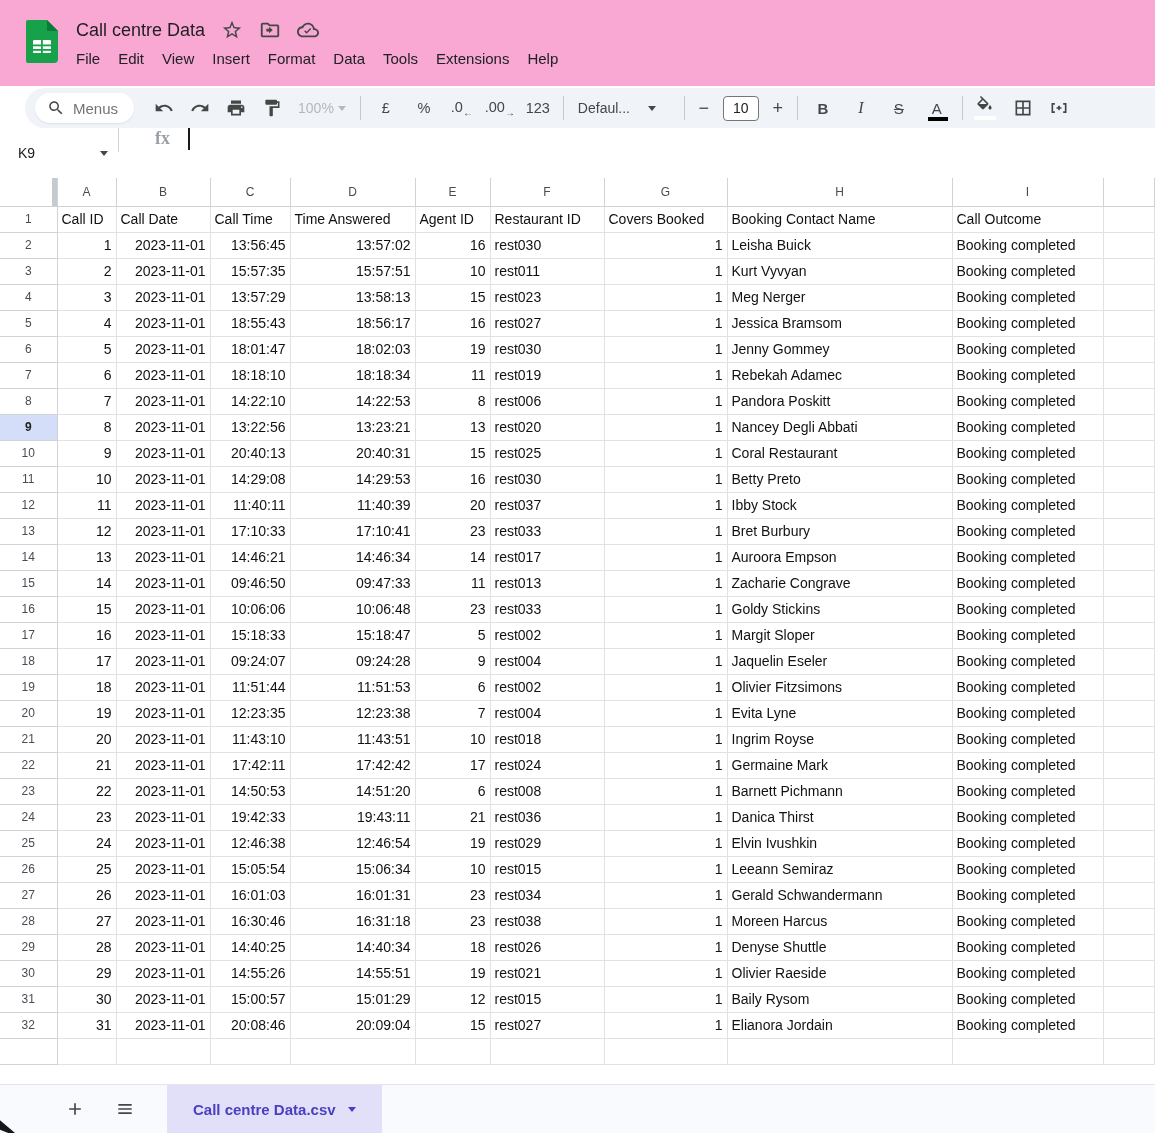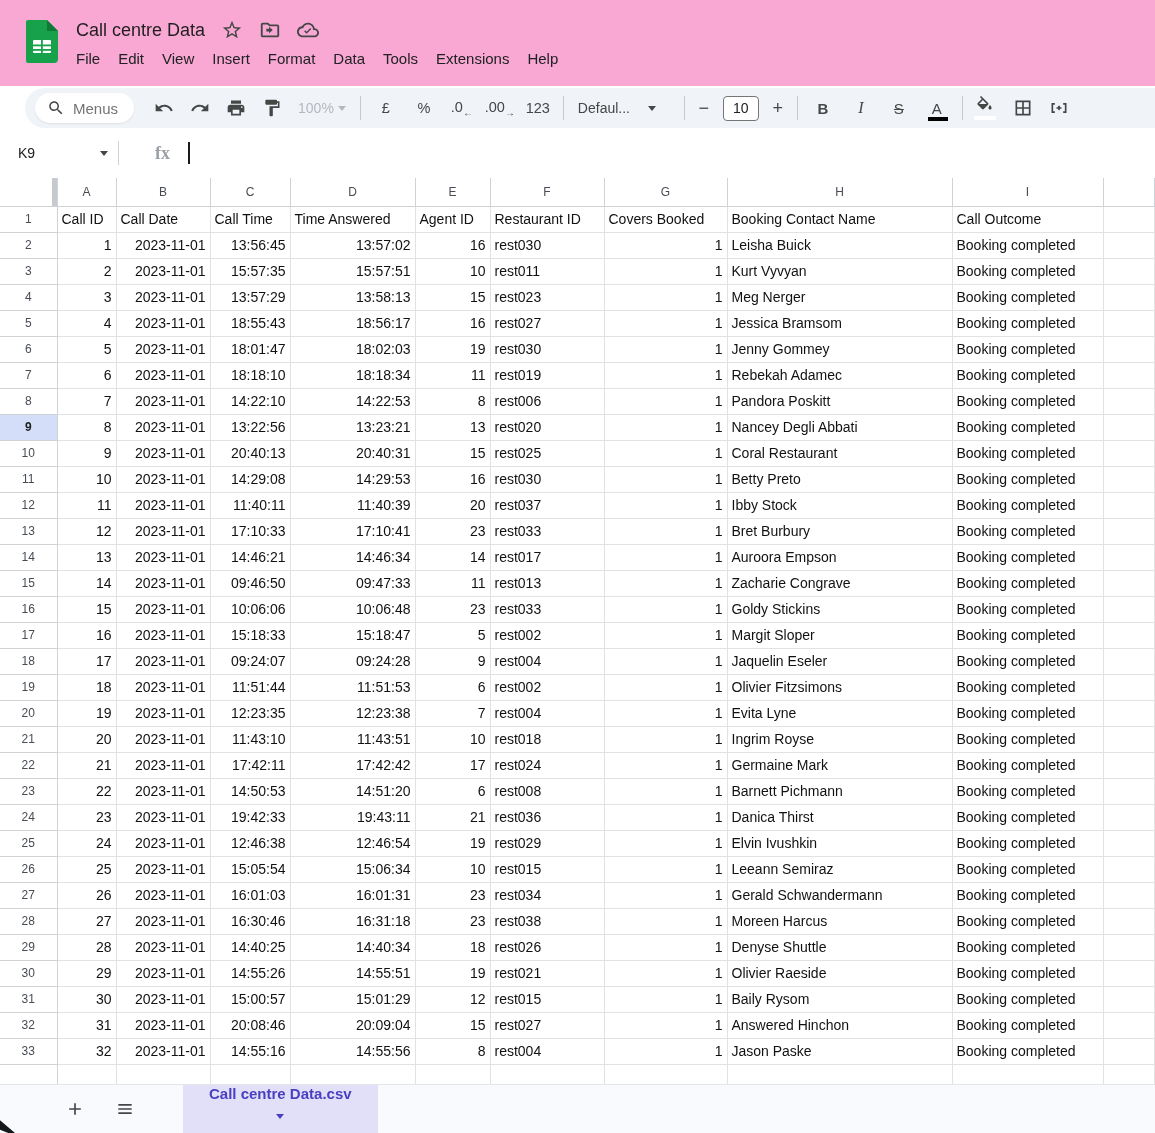--- a/index.html
+++ b/index.html
@@ -43,21 +43,21 @@
   .i { font-style:italic; font-family:"Liberation Serif", serif; font-size:16px; }
   .strike { text-decoration:line-through; }
   .a-color { position:relative; display:inline-block; width:16px; }
   .a-color .bar { position:absolute; left:-1px; right:-3px; bottom:-4px; height:3.5px; background:#000; }
   .fill-wrap { position:relative; width:24px; height:24px; }
   .fill-wrap svg { width:19px; height:19px; fill:#444746; }
   .fill-wrap .bar { position:absolute; left:-1px; bottom:0; width:22px; height:4px; background:#fff; }
 
   
   .formulabar { position:absolute; top:128px; left:0; width:1155px; height:50px; background:#fff;
-    display:flex; align-items:center; }
+    display:flex; }
   .namebox { width:118px; display:flex; align-items:center; justify-content:space-between;
     padding:0 10px 0 18px; }
   .namebox .ref { font-size:14px; color:#202124; }
   .fx-div { width:1px; height:24px; background:#d0d3d6; }
   .fx { font-family:"Liberation Serif", serif; font-weight:bold;
     font-size:18px; color:#9aa0a6; margin:0 18px 0 36px; }
   .fb-cursor { width:1.5px; height:22px; background:#1a1a1a; }
 
   
   .grid { position:absolute; top:178px; left:0; width:1155px; height:906px; overflow:hidden; }
@@ -76,22 +76,22 @@
   .al-right { text-align:right; }
   .al-left { text-align:left; }
 
   
   .bottombar { position:absolute; top:1084px; left:0; width:1155px; height:49px;
     background:#f8fafd; border-top:1px solid #e4e6e9; display:flex; align-items:center; }
   .bb-btn { width:40px; height:40px; display:flex; align-items:center; justify-content:center; }
   .bb-btn svg { width:20px; height:20px; fill:#444746; }
   .add-sheet { margin-left:55px; }
   .all-sheets { margin-left:10px; }
-  .sheet-tab { height:100%; margin-left:38px; padding:0 26px; background:#e2dff8;
-    display:flex; align-items:center; gap:12px;flex-direction:column; }
+  .sheet-tab { height:100%; margin-left:22px; padding:0 26px; background:#e2dff8;
+    display:flex; align-items:center; gap:12px; }
   .sheet-tab .tab-label { font-size:15px; font-weight:bold; color:#4a3fc1; white-space:nowrap; }
   .sheet-tab .caret { border-top-color:#4a3fc1; }
 
   .mouse-artifact { position:absolute; left:0; bottom:0; width:15px; height:15px; background:#15181b;
     clip-path:polygon(0 15%, 100% 100%, 55% 100%, 0 78%); }
 </style>
 </head>
 <body>
 
 <div class="topbar">
@@ -665,34 +665,21 @@
         </tr>
         <tr>
           <th class="rowhead">32</th>
           <td class="cell al-right">31</td>
           <td class="cell al-right">2023-11-01</td>
           <td class="cell al-right">20:08:46</td>
           <td class="cell al-right">20:09:04</td>
           <td class="cell al-right">15</td>
           <td class="cell al-left">rest027</td>
           <td class="cell al-right">1</td>
-          <td class="cell al-left">Answered Hinchon</td>
-          <td class="cell al-left">Booking completed</td>
-          <td class="cell"></td>
-        </tr>
-        <tr>
-          <th class="rowhead">33</th>
-          <td class="cell al-right">32</td>
-          <td class="cell al-right">2023-11-01</td>
-          <td class="cell al-right">14:55:16</td>
-          <td class="cell al-right">14:55:56</td>
-          <td class="cell al-right">8</td>
-          <td class="cell al-left">rest004</td>
-          <td class="cell al-right">1</td>
-          <td class="cell al-left">Jason Paske</td>
+          <td class="cell al-left">Elianora Jordain</td>
           <td class="cell al-left">Booking completed</td>
           <td class="cell"></td>
         </tr>
         <tr>
           <th class="rowhead"></th>
           <td class="cell al-right"></td>
           <td class="cell al-right"></td>
           <td class="cell al-right"></td>
           <td class="cell al-right"></td>
           <td class="cell al-right"></td>

